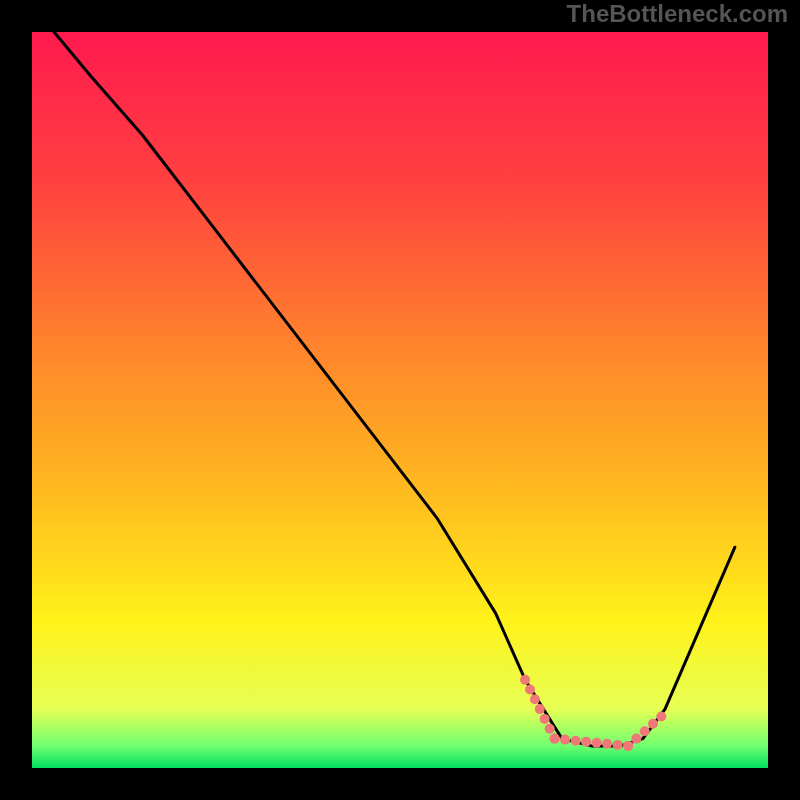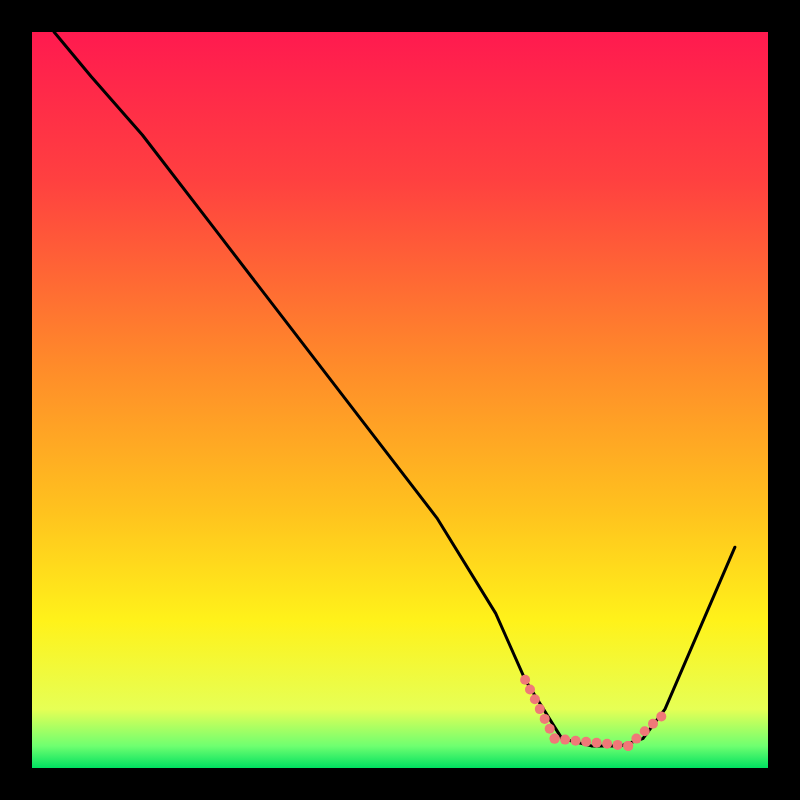--- a/index.html
+++ b/index.html
@@ -26,20 +26,21 @@
     z-index: 10;
   }
   svg {
     display: block;
   }
 </style>
 </head>
 <body>
 
 <div class="container">
+  <div class="watermark">TheBottleneck.com</div>
   <svg id="chart-svg" width="800" height="800" viewBox="0 0 800 800">
     <defs>
       <linearGradient id="bg-grad" x1="0" y1="0" x2="0" y2="1">
           <stop offset="0%" stop-color="#ff1a4f"></stop>
           <stop offset="20%" stop-color="#ff4040"></stop>
           <stop offset="45%" stop-color="#ff8a2a"></stop>
           <stop offset="65%" stop-color="#ffc21e"></stop>
           <stop offset="80%" stop-color="#fff21a"></stop>
           <stop offset="92%" stop-color="#e6ff55"></stop>
           <stop offset="97%" stop-color="#6fff70"></stop>

